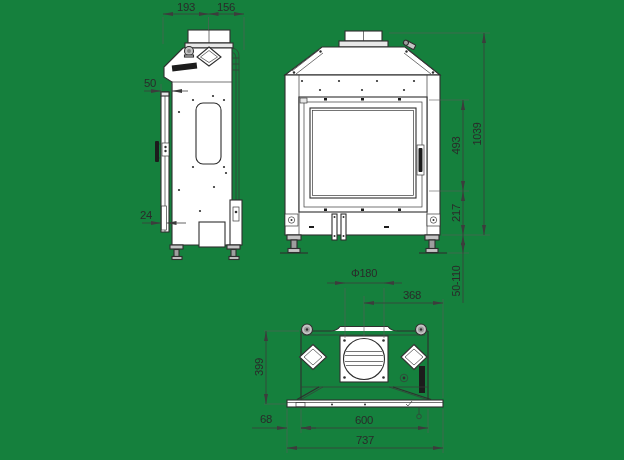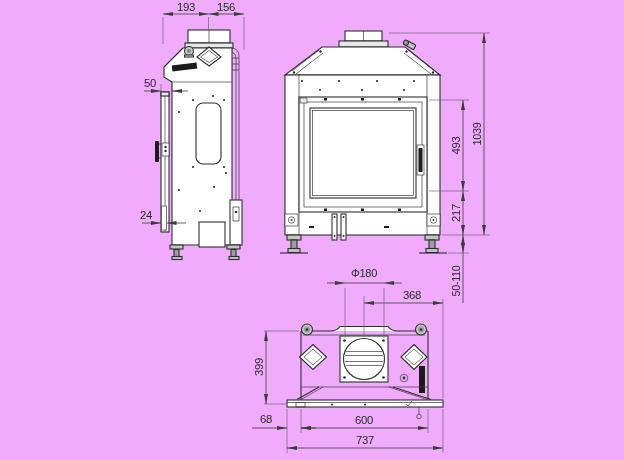--- a/index.html
+++ b/index.html
@@ -1,16 +1,16 @@
 <!DOCTYPE html>
 <html><head>
 <meta charset="utf-8">
 <style>
   html,body{margin:0;padding:0;background:#fff;}
-  .canvas{position:relative;width:624px;height:460px;background:#f0abfc;overflow:hidden;
+  .canvas{position:relative;width:624px;height:460px;background:#15803d;overflow:hidden;
           font-family:"Liberation Sans", sans-serif;}
   svg{display:block;}
   svg text{font-family:"Liberation Sans", sans-serif;font-size:11px;fill:#2a2a2a;letter-spacing:-0.3px;}
   .outline{stroke:#2f2f2f;stroke-width:1.1;fill:none;}
   .thin{stroke:#3a3a3a;stroke-width:0.7;fill:none;}
   .dim{stroke:#3c3c3c;stroke-width:0.8;fill:none;}
   .ext{stroke:#5a5a5a;stroke-width:0.6;fill:none;}
   .fillwhite{fill:#ffffff;}
   .lightfill{fill:#e8e8e8;}
   .metal{fill:#c4c4c4;}

